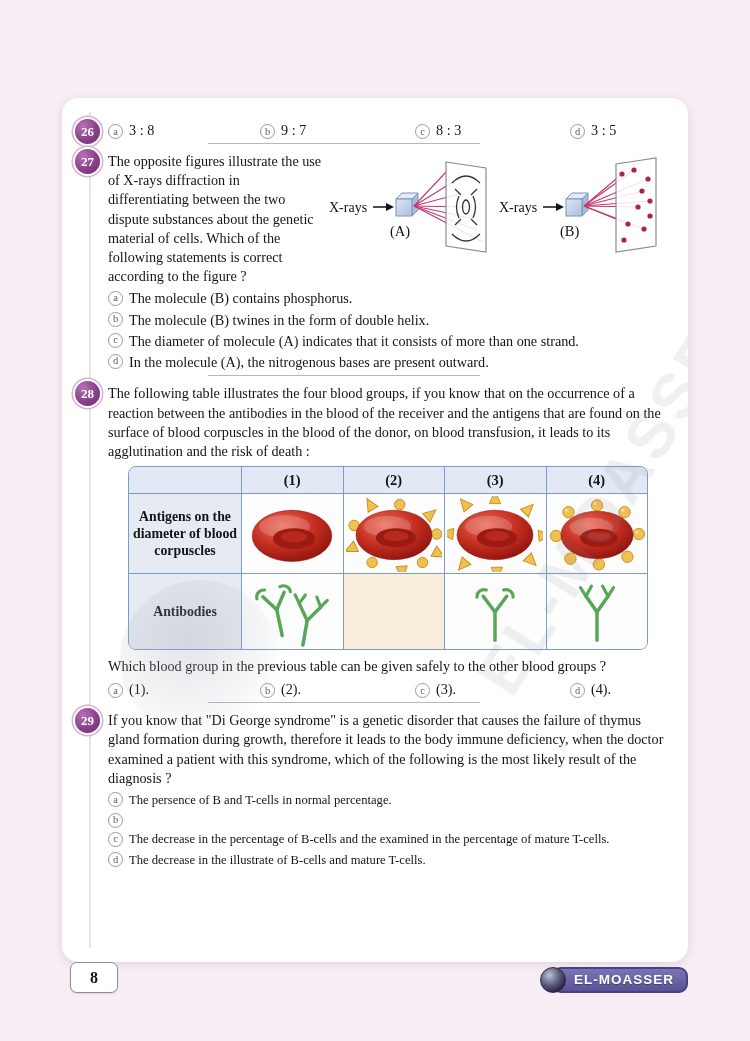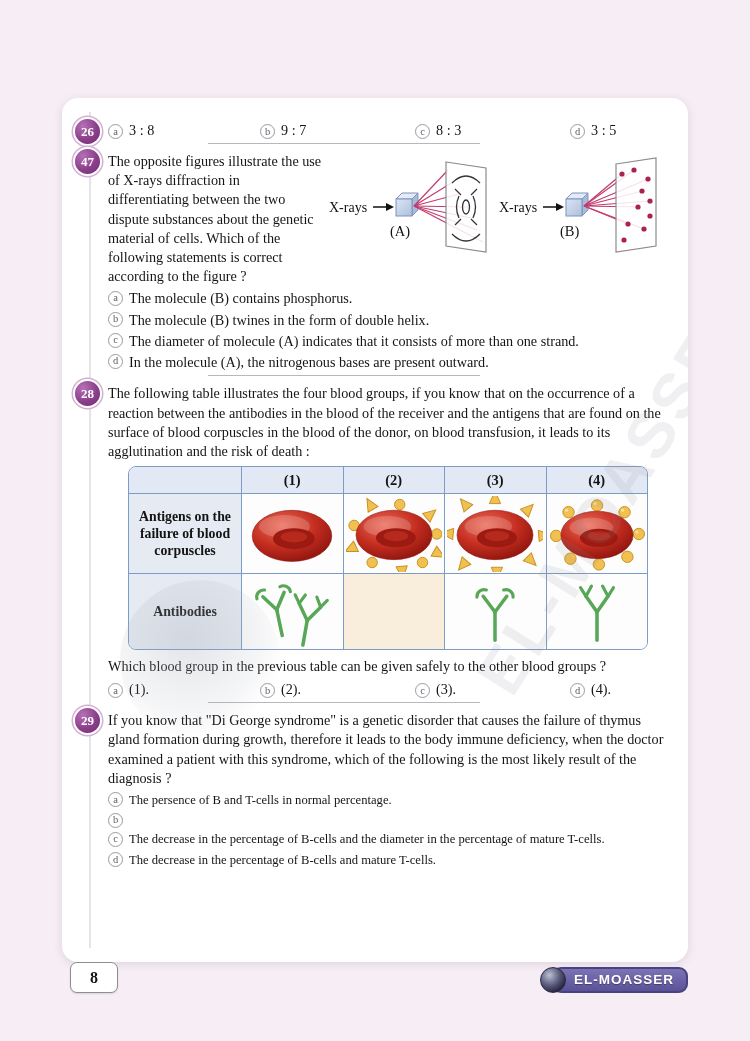--- a/index.html
+++ b/index.html
@@ -141,21 +141,21 @@
           </div>
         <div class="opt">
             <span class="letter">d</span>
             <span>3 : 5</span>
           </div>
       </div>
       <div class="sep"></div>
     </div>
 
     <div class="question">
-      <div class="qbadge">47</div>
+      <div class="qbadge">27</div>
 
       <div class="fig27">
 
         <svg width="170" height="108" viewBox="0 0 170 108">
           <text x="1" y="60" font-size="14" font-family="Liberation Serif, serif" fill="#111">X-rays</text>
           <line x1="45" y1="55" x2="58" y2="55" stroke="#111" stroke-width="1.4"></line>
           <polygon points="58,51 66,55 58,59" fill="#111"></polygon>
           <polygon points="68,47 74,41 90,41 84,47" fill="#e4ebf7" stroke="#7d94bc" stroke-width="1"></polygon>
           <polygon points="84,47 90,41 90,58 84,64" fill="#a9bbd8" stroke="#7d94bc" stroke-width="1"></polygon>
           <rect x="68" y="47" width="16" height="17" fill="url(#cubeF)" stroke="#7d94bc" stroke-width="1"></rect>
@@ -243,21 +243,21 @@
       <div class="qbadge">28</div>
       <div class="qtext">The following table illustrates the four blood groups, if you know that on the occurrence of a reaction between the antibodies in the blood of the receiver and the antigens that are found on the surface of blood corpuscles in the blood of the donor, on blood transfusion, it leads to its agglutination and the risk of death :</div>
 
       <div class="btable">
         <div class="bcell bhead c0 r0"></div>
         <div class="bcell bhead r0">(1)</div>
         <div class="bcell bhead r0">(2)</div>
         <div class="bcell bhead r0">(3)</div>
         <div class="bcell bhead r0">(4)</div>
 
-        <div class="bcell blabel c0">Antigens on the failure of blood corpuscles</div>
+        <div class="bcell blabel c0">Antigens on the diameter of blood corpuscles</div>
         <div class="bcell bimg">
           <svg width="96" height="72" viewBox="0 0 100 76">
             <ellipse cx="50" cy="40" rx="42" ry="27" fill="url(#rbcG)" stroke="#8e140e" stroke-width="0.6"></ellipse>
             <ellipse cx="42" cy="30" rx="27" ry="12" fill="rgba(255,255,255,.18)"></ellipse>
             <ellipse cx="52" cy="43" rx="22" ry="11" fill="#9c1a12"></ellipse>
             <ellipse cx="52" cy="41" rx="14" ry="6" fill="#b52a1c"></ellipse>
           </svg>
         </div>
         <div class="bcell bimg">
           <svg width="96" height="76" viewBox="0 0 100 80">
@@ -400,25 +400,25 @@
       <div class="opt-list tight">
         <div class="opt">
             <span class="letter">a</span>
             <span>The persence of B and T-cells in normal percentage.</span>
           </div>
         <div class="opt">
             <span class="letter">b</span>
           </div>
         <div class="opt">
             <span class="letter">c</span>
-            <span>The decrease in the percentage of B-cells and the diameter in the percentage of mature T-cells.</span>
+            <span>The decrease in the percentage of B-cells and the examined in the percentage of mature T-cells.</span>
           </div>
         <div class="opt">
             <span class="letter">d</span>
-            <span>The decrease in the percentage of B-cells and mature T-cells.</span>
+            <span>The decrease in the illustrate of B-cells and mature T-cells.</span>
           </div>
       </div>
     </div>
 
   </div>
 </div>
 
 <div class="pagenum-box">8</div>
 
 <div class="brand">

